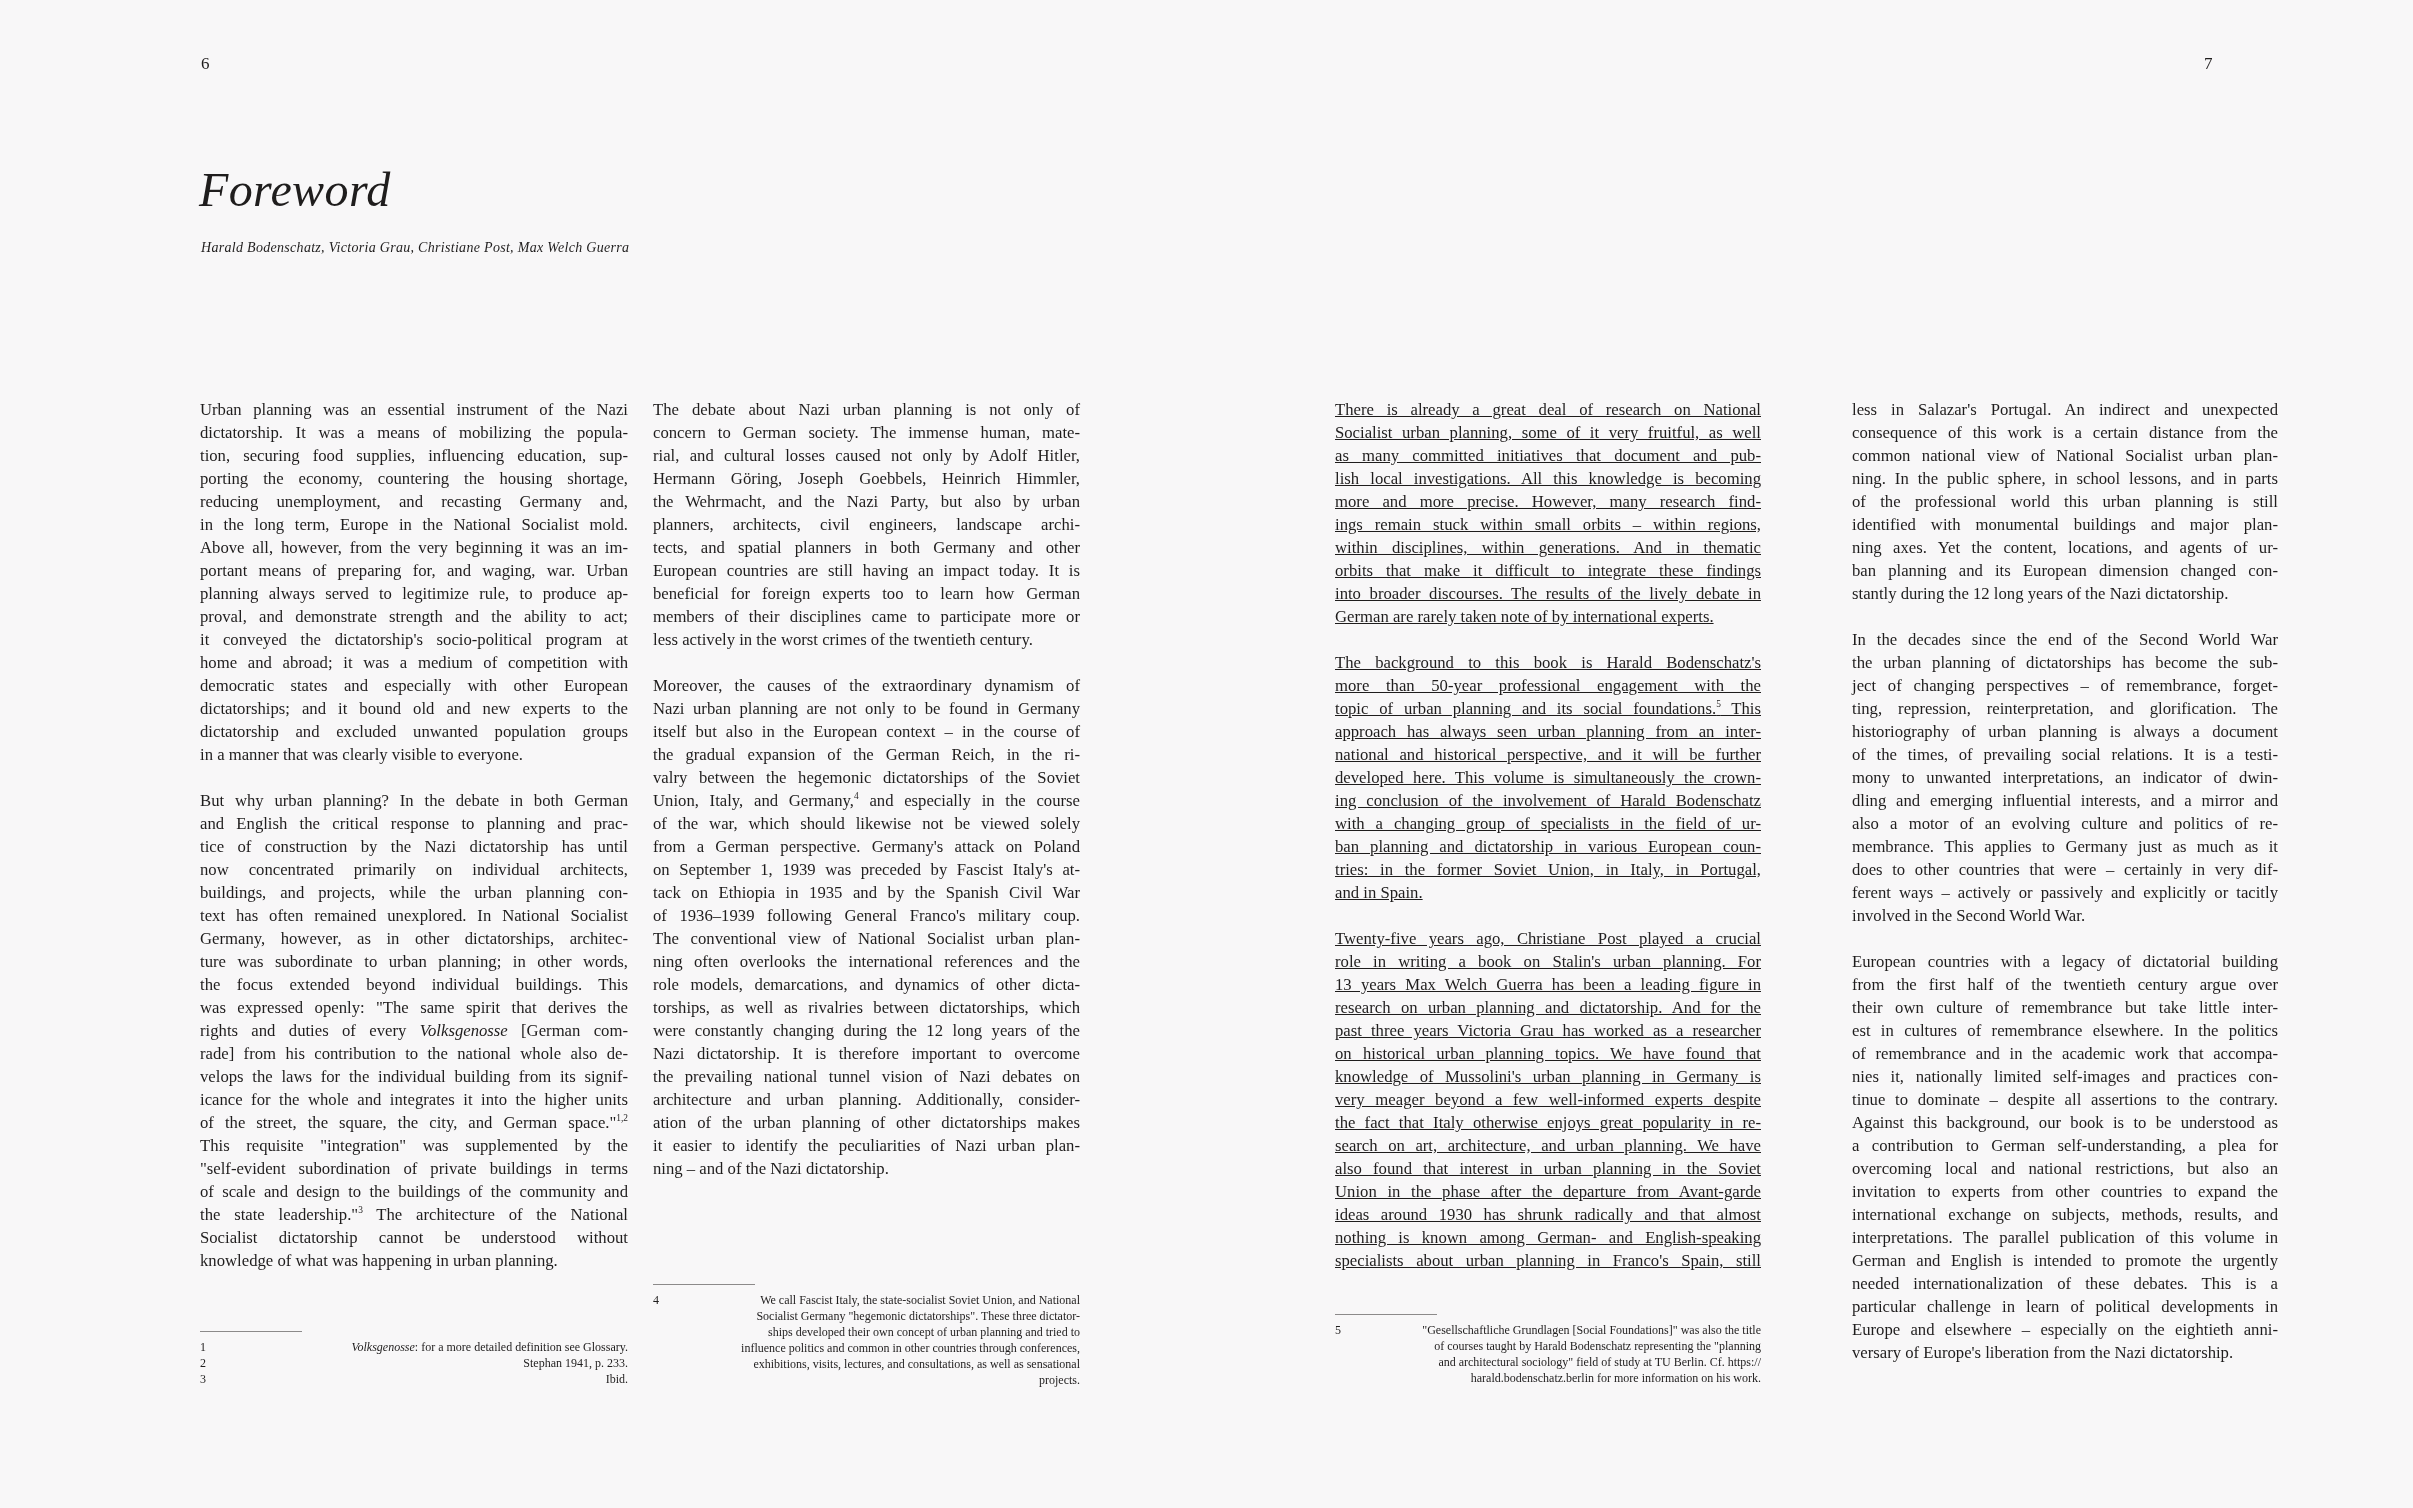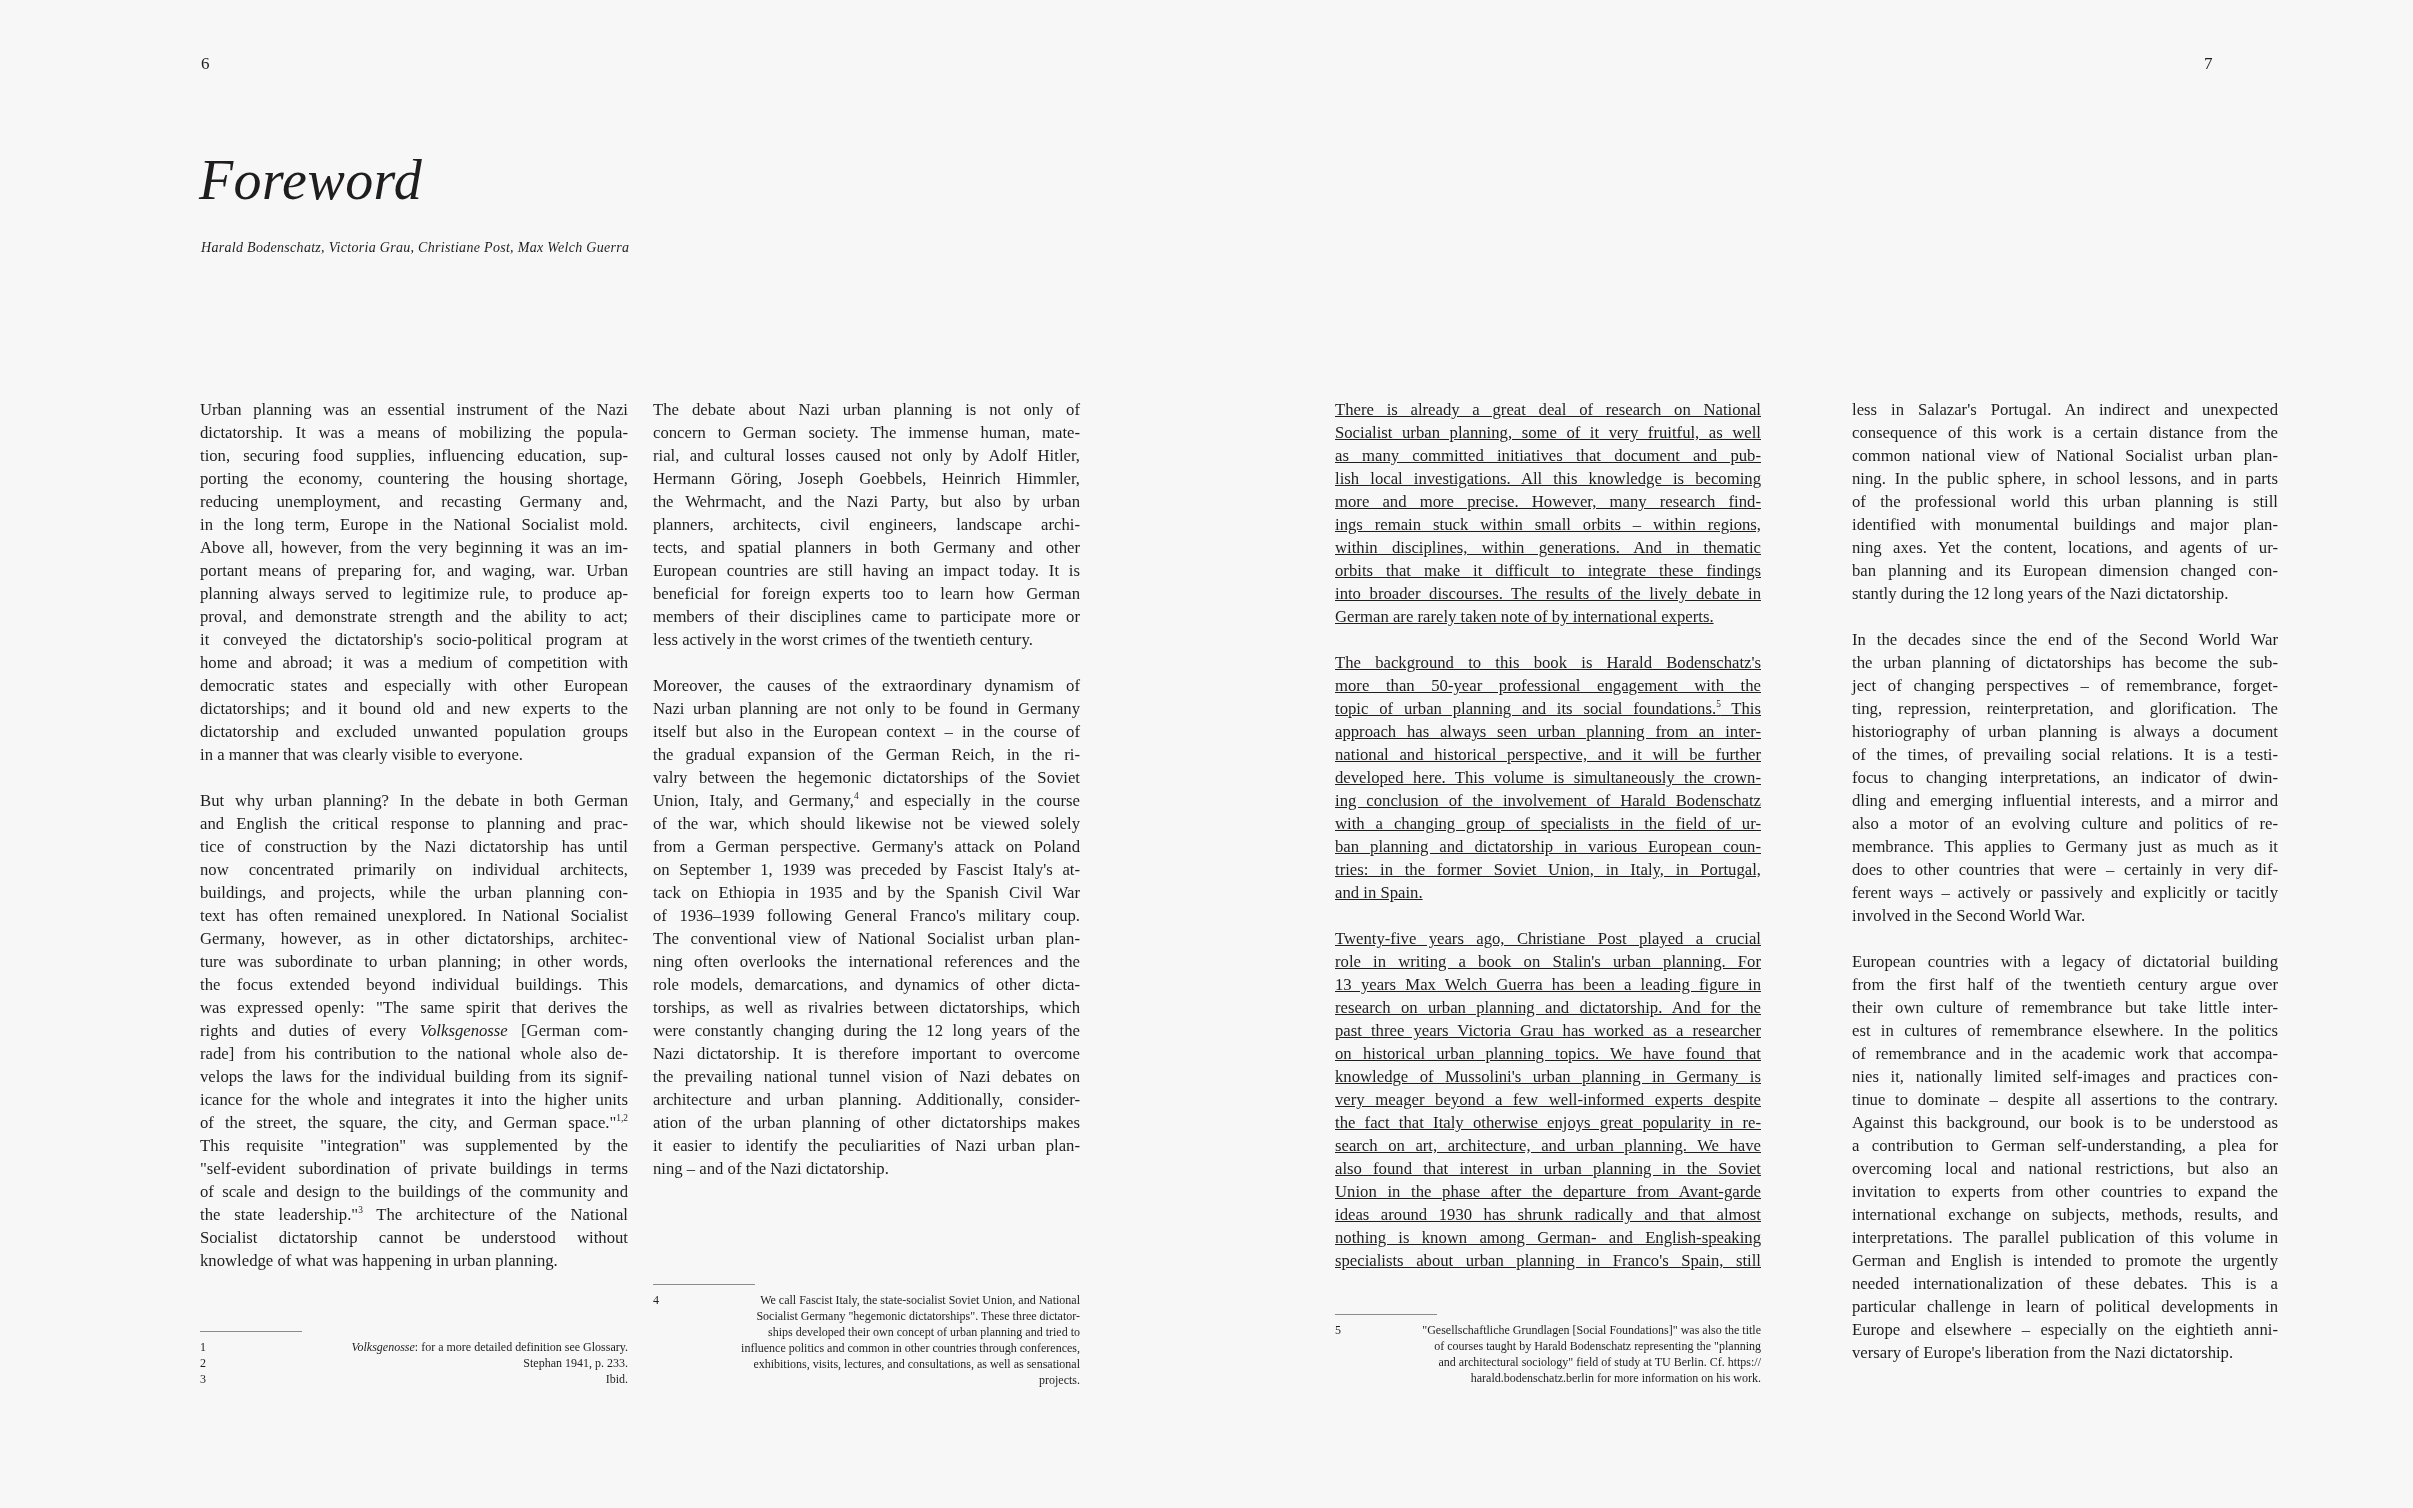--- a/index.html
+++ b/index.html
@@ -5,22 +5,22 @@
   html, body { margin:0; padding:0; }
   body {
     width:2413px; height:1509px; position:relative; overflow:hidden;
     background:#f8f7f8; color:#1f1d1d;
     font-family:"Liberation Serif", "DejaVu Serif", serif;
   }
   .page-num { position:absolute; top:54px; font-size:17px; line-height:20.4px; }
   #pn-left { left:201px; }
   #pn-right { left:2204px; }
   .title {
-    position:absolute; left:199px; top:152px; margin:0;
-    font-size:56px; line-height:56px; font-style:italic; font-weight:normal; letter-spacing:0.4px;
+    position:absolute; left:199px; top:162px; margin:0;
+    font-size:48px; line-height:56px; font-style:italic; font-weight:normal; letter-spacing:0.4px;
   }
   .authors {
     position:absolute; left:201px; top:237px; margin:0;
     font-size:14px; line-height:22px; font-style:italic; letter-spacing:0.3px;
   }
   .column { position:absolute; top:398px; }
   #col-1 { left:200px; width:428px; }
   #col-2 { left:653px; width:427px; }
   #col-3 { left:1335px; width:426px;text-decoration:underline; }
   #col-4 { left:1852px; width:426px; }
@@ -190,21 +190,21 @@
       <span class="line">ban planning and its European dimension changed con-</span>
       <span class="line last">stantly during the 12 long years of the Nazi dictatorship.</span>
     </p>
     <p class="para">
       <span class="line">In the decades since the end of the Second World War</span>
       <span class="line">the urban planning of dictatorships has become the sub-</span>
       <span class="line">ject of changing perspectives – of remembrance, forget-</span>
       <span class="line">ting, repression, reinterpretation, and glorification. The</span>
       <span class="line">historiography of urban planning is always a document</span>
       <span class="line">of the times, of prevailing social relations. It is a testi-</span>
-      <span class="line">focus to changing interpretations, an indicator of dwin-</span>
+      <span class="line">mony to unwanted interpretations, an indicator of dwin-</span>
       <span class="line">dling and emerging influential interests, and a mirror and</span>
       <span class="line">also a motor of an evolving culture and politics of re-</span>
       <span class="line">membrance. This applies to Germany just as much as it</span>
       <span class="line">does to other countries that were – certainly in very dif-</span>
       <span class="line">ferent ways – actively or passively and explicitly or tacitly</span>
       <span class="line last">involved in the Second World War.</span>
     </p>
     <p class="para">
       <span class="line">European countries with a legacy of dictatorial building</span>
       <span class="line">from the first half of the twentieth century argue over</span>

